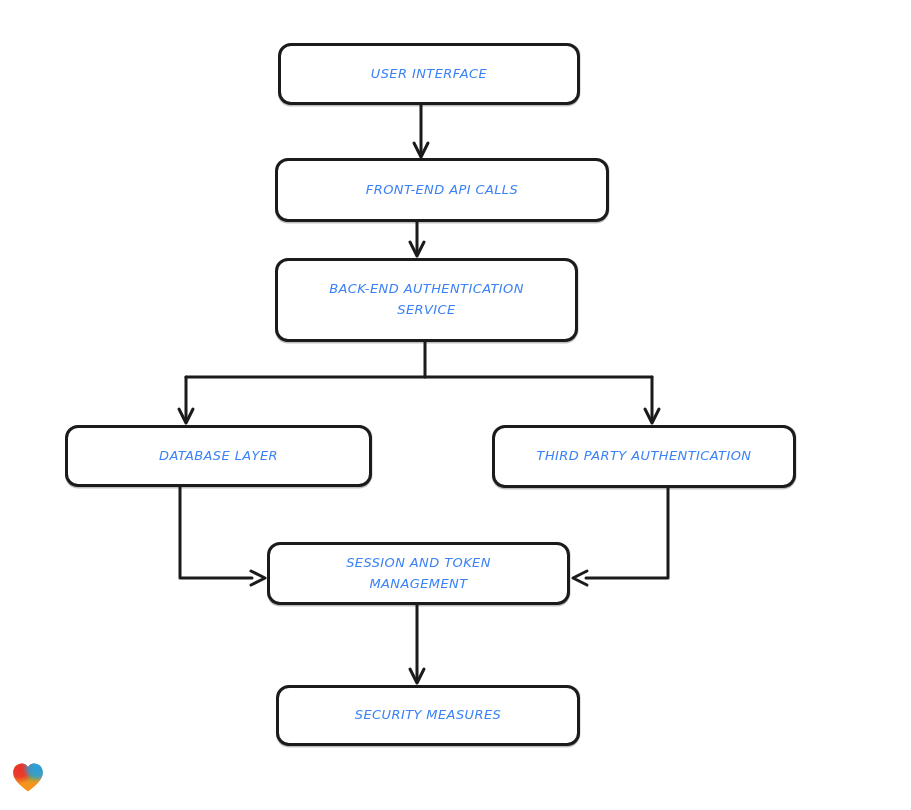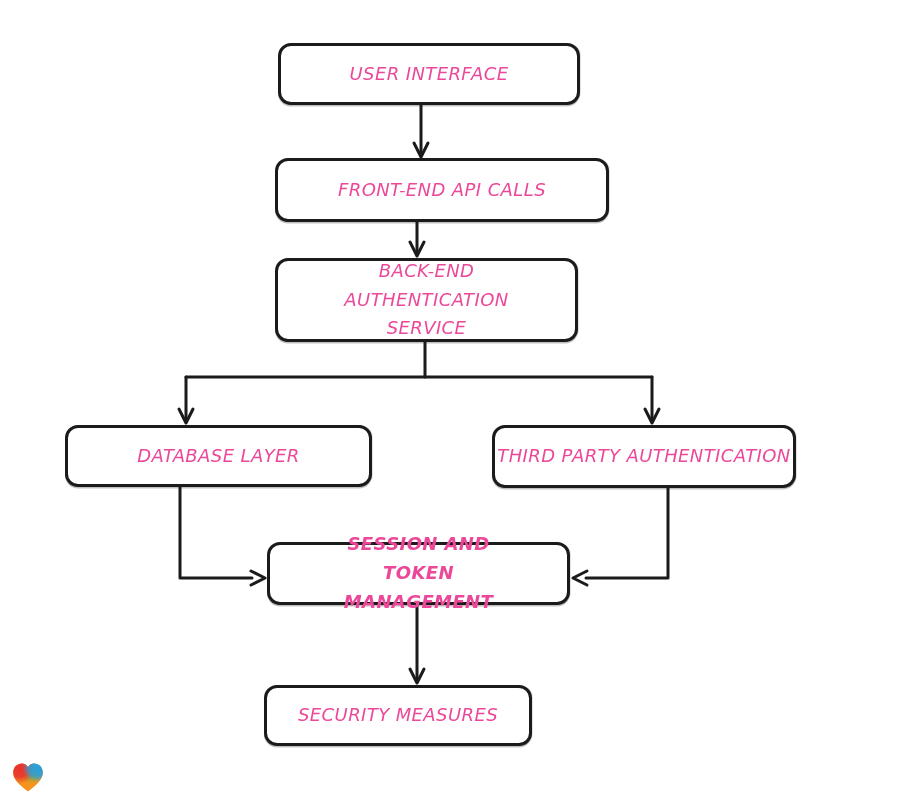--- a/index.html
+++ b/index.html
@@ -31,38 +31,38 @@
     border-radius: 13px;
     box-shadow: 0 1.5px 0 rgba(27,27,27,0.28), 1px 0 0 rgba(27,27,27,0.12);
     display: flex;
     align-items: center;
     justify-content: center;
     text-align: center;
   }
   .node-label {
     display: block;
     font-style: italic;
-    font-size: 18px;
+    font-size: 13px;
     font-weight: 500;
     letter-spacing: 0.4px;
     line-height: 1.6;
-    color: #ec4899;
+    color: #3b82f6;
     text-transform: uppercase;
   }
   .node--single .node-label { white-space: nowrap; }
   .node--backend  .node-label { max-width: 215px; }
-  .node--session  .node-label { max-width: 195px; font-weight: bold; }
+  .node--session  .node-label { max-width: 195px; }
 
   .node--user      { left: 278px; top: 43px;  width: 302px; height: 62px; }
   .node--frontend  { left: 275px; top: 158px; width: 334px; height: 64px; }
   .node--backend   { left: 275px; top: 258px; width: 303px; height: 84px; }
   .node--database  { left: 65px;  top: 425px; width: 307px; height: 62px; }
   .node--thirdparty{ left: 453px; top: 425px; width: 304px; height: 63px; margin-left: 39px; }
   .node--session   { left: 267px; top: 542px; width: 303px; height: 63px; }
-  .node--security  { left: 264px; top: 685px; width: 268px; height: 61px; }
+  .node--security  { left: 276px; top: 685px; width: 304px; height: 61px; }
 
   .logo {
     position: absolute;
     left: 10px;
     top: 760px;
     width: 36px;
     height: 35px;
   }
 </style>
 </head>

